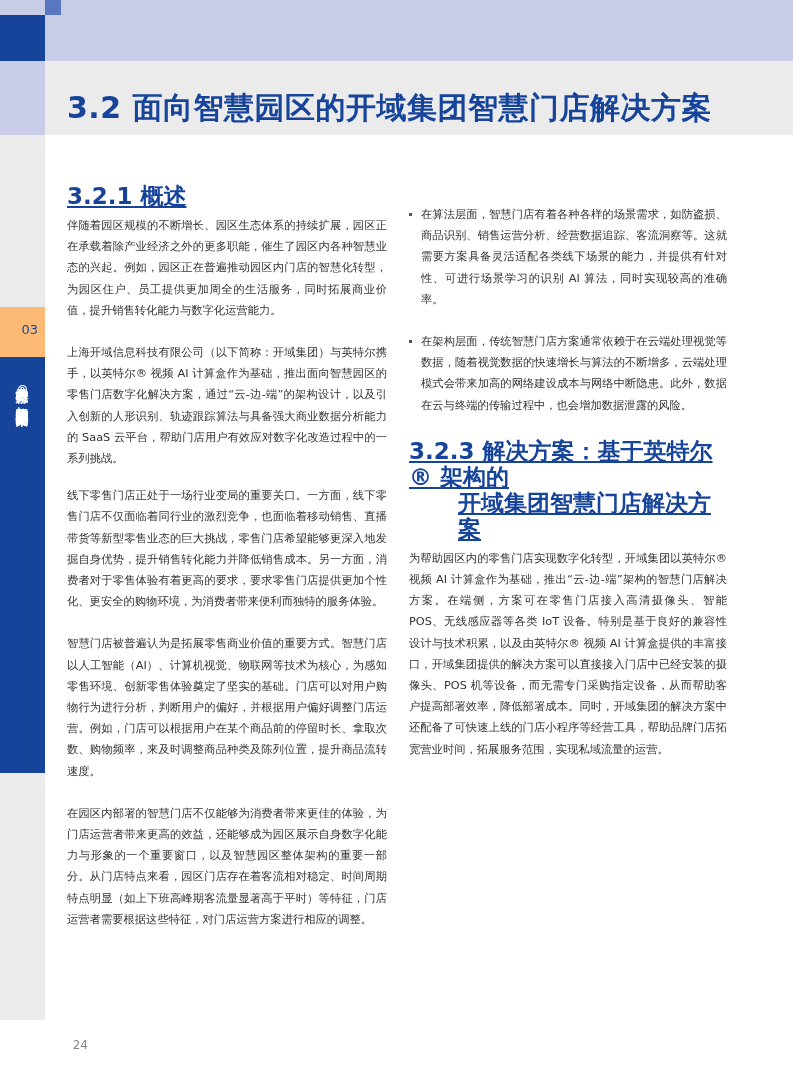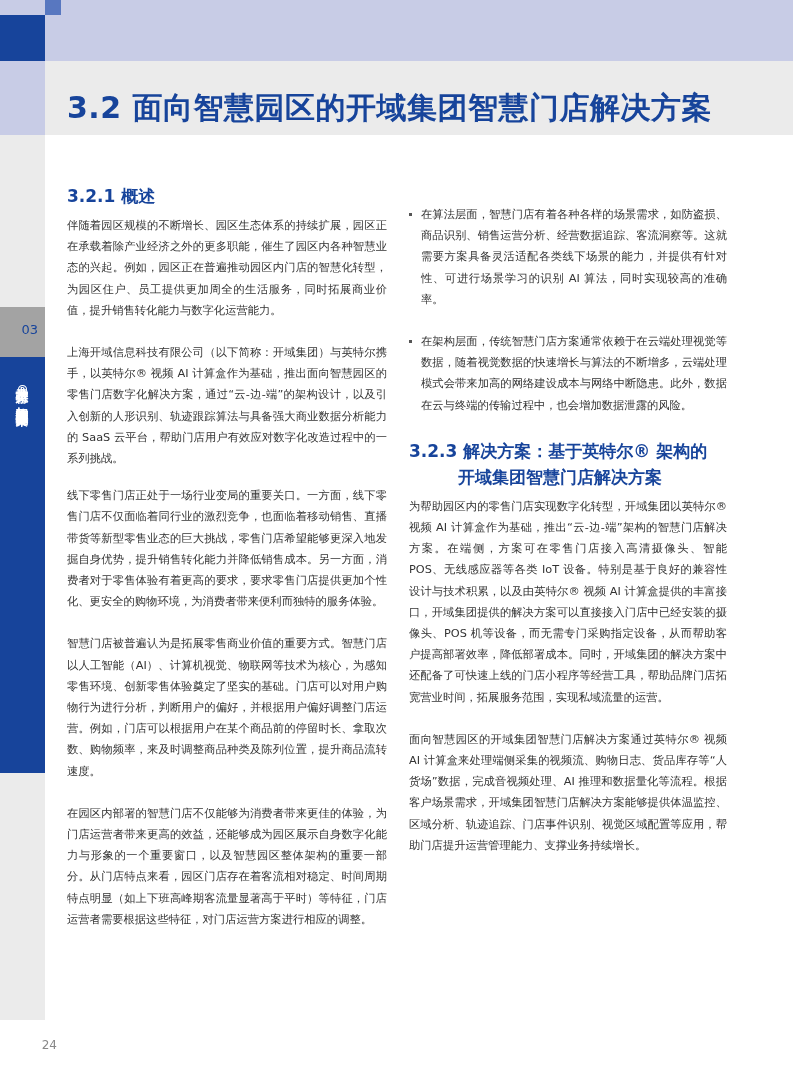--- a/index.html
+++ b/index.html
@@ -7,32 +7,32 @@
   body { position: relative; font-family: "DejaVu Sans", "Liberation Sans", sans-serif; color: #333333; }
 
   .top-band { position: absolute; left: 0; top: 0; width: 793px; height: 61px; background: #c8cce6; }
   .accent-small { position: absolute; left: 45px; top: 0; width: 16px; height: 15px; background: #5877c0; }
   .accent-dark { position: absolute; left: 0; top: 15px; width: 45px; height: 46px; background: #17449b; }
   .sidebar-lav { position: absolute; left: 0; top: 61px; width: 45px; height: 74px; background: #c8cce6; }
   .title-band { position: absolute; left: 45px; top: 61px; width: 748px; height: 74px; background: #ebebeb; }
   .page-title { position: absolute; left: 67px; top: 88px; font-size: 30px; font-weight: bold; color: #17449b; letter-spacing: 0.5px; white-space: nowrap; }
 
   .sidebar-gray-1 { position: absolute; left: 0; top: 135px; width: 45px; height: 172px; background: #ebebeb; }
-  .chapter-block { position: absolute; left: 0; top: 307px; width: 45px; height: 50px; background: #a3a3a3; }
+  .chapter-block { position: absolute; left: 0; top: 307px; width: 45px; height: 50px; background: #fdba74; }
   .chapter-num { position: absolute; right: 7px; top: 15px; font-size: 13px; color: #17449b; }
   .sidebar-blue { position: absolute; left: 0; top: 357px; width: 45px; height: 416px; background: #17449b; }
   .sidebar-vtext { position: absolute; left: 13px; top: 22px; writing-mode: vertical-rl; font-size: 12.5px; font-weight: bold; color: #ffffff; letter-spacing: 0.5px; white-space: nowrap; }
   .sidebar-gray-2 { position: absolute; left: 0; top: 773px; width: 45px; height: 247px; background: #ebebeb; }
-  .page-number { position: absolute; right: 736px; top: 1038px; font-size: 12px; color: #888888; }
+  .page-number { position: absolute; right: 705px; top: 1038px; font-size: 12px; color: #888888; }
 
   .col { position: absolute; }
   .col-left { left: 67px; top: 183px; width: 320px; }
   .col-right { left: 409px; top: 183px; width: 318px; }
 
-  h2.sec { font-size: 17px; font-weight: bold; color: #17449b; line-height: 26px; margin-bottom: 6px; }
+  h2.sec { font-size: 23px; font-weight: bold; color: #17449b; line-height: 26px; margin-bottom: 6px; text-decoration: underline; }
   p.body { font-size: 11.3px; line-height: 21.2px; color: #333333; text-align: justify; }
   .gap { height: 21px; }
 
   ul.bullets { list-style: none; }
   ul.bullets li { position: relative; padding-left: 12px; font-size: 11.3px; line-height: 21.2px; color: #333333; text-align: justify; }
   ul.bullets li .dot { position: absolute; left: 0; top: 9px; width: 3px; height: 3px; background: #555555; }
   ul.bullets li + li { margin-top: 21px; }
 
   .sec-wrap { position: relative; }
   .sec-wrap .line2 { display: block; padding-left: 49px; }
@@ -84,14 +84,13 @@
     </li>
   </ul>
 
   <div style="height:22px"></div>
   <h2 class="sec sec-wrap">
     <span>3.2.3 解决方案：基于英特尔® 架构的</span>
     <span class="line2">开域集团智慧门店解决方案</span>
   </h2>
   <p class="body">为帮助园区内的零售门店实现数字化转型，开域集团以英特尔® 视频 AI 计算盒作为基础，推出“云-边-端”架构的智慧门店解决方案。在端侧，方案可在零售门店接入高清摄像头、智能 POS、无线感应器等各类 IoT 设备。特别是基于良好的兼容性设计与技术积累，以及由英特尔® 视频 AI 计算盒提供的丰富接口，开域集团提供的解决方案可以直接接入门店中已经安装的摄像头、POS 机等设备，而无需专门采购指定设备，从而帮助客户提高部署效率，降低部署成本。同时，开域集团的解决方案中还配备了可快速上线的门店小程序等经营工具，帮助品牌门店拓宽营业时间，拓展服务范围，实现私域流量的运营。</p>
   <div class="gap"></div>
-  <p class="body">面向智慧园区的开域集团智慧门店解决方案通过英特尔® 视频 AI 计算盒来处理端侧采集的视频流、购物日志、货品库存等“人货场”数据，完成音视频处理、AI 推理和数据量化等流程。根据客户场景需求，开域集团智慧门店解决方案能够提供体温监控、区域分析、轨迹追踪、门店事件识别、视觉区域配置等应用，帮助门店提升运营管理能力、支撑业务持续增长。</p>
 </div>
 
 </body></html>

